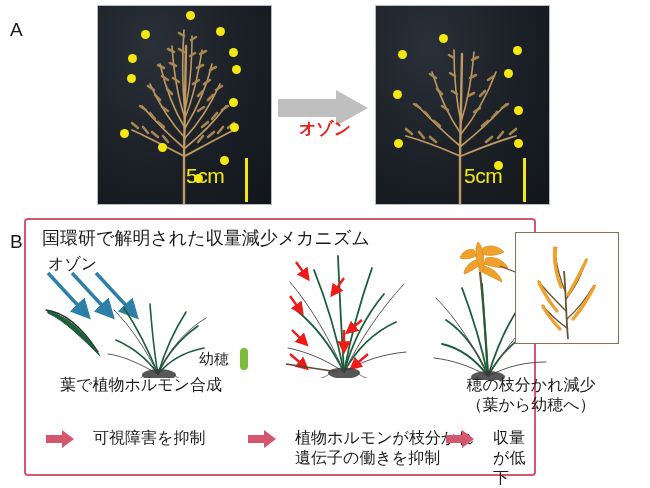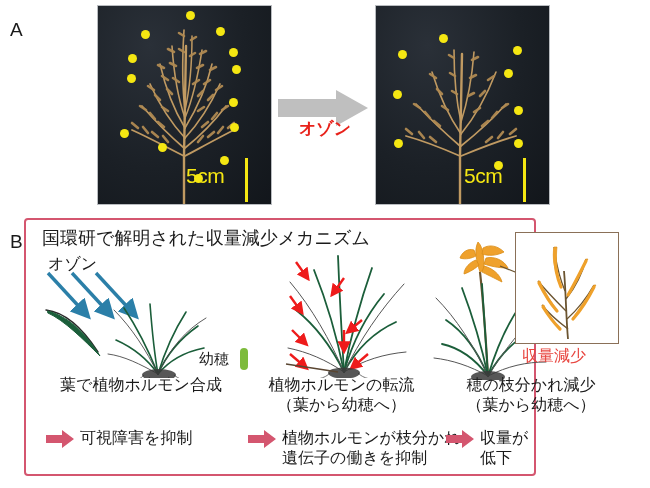--- a/index.html
+++ b/index.html
@@ -139,21 +139,21 @@
     font-family: "DejaVu Sans", sans-serif;
   }
   #caption-1 { left: 10px;  top: 155px; width: 210px; }
   #caption-2 { left: 208px; top: 155px; width: 215px; }
   #caption-3 { left: 405px; top: 155px; width: 200px; }
 
   .result-row {
     position: absolute;
     display: flex;
     align-items: flex-start;
-    gap: 6px;
+    gap: 19px;
   }
   #result-1 { left: 20px;  top: 208px; }
   #result-2 { left: 222px; top: 208px; }
   #result-3 { left: 420px; top: 208px; }
 
   .result-text {
     font-size: 16px;
     color: #1a1a1a;
     line-height: 1.25;
     white-space: pre-line;
@@ -478,25 +478,22 @@
         <g stroke="#efa12b" stroke-width="3.2" stroke-linecap="round" fill="none">
           <path d="M39 16 C38 30 41 44 45 54"></path>
           <path d="M70 28 C64 40 58 52 52 62"></path>
           <path d="M23 50 C28 60 34 70 41 78"></path>
           <path d="M78 54 C72 66 64 78 57 86"></path>
           <path d="M27 74 C32 82 38 90 44 96"></path>
         </g>
       </svg>
     </div>
 
-    <div id="yield-loss-label">収量減少</div>
 
     <div class="step-caption" id="caption-1">葉で植物ホルモン合成</div>
-    <div class="step-caption" id="caption-2" style="white-space:pre-line;">植物ホルモンの転流
-（葉から幼穂へ）</div>
     <div class="step-caption" id="caption-3" style="white-space:pre-line;">穂の枝分かれ減少
 （葉から幼穂へ）</div>
 
     <div class="result-row" id="result-1">
       <svg class="pink-arrow" width="28" height="18" viewBox="0 0 28 18">
         <polygon points="0,5 16,5 16,0 28,9 16,18 16,13 0,13" fill="#d4566f"></polygon>
       </svg>
       <div class="result-text">可視障害を抑制</div>
     </div>
 

